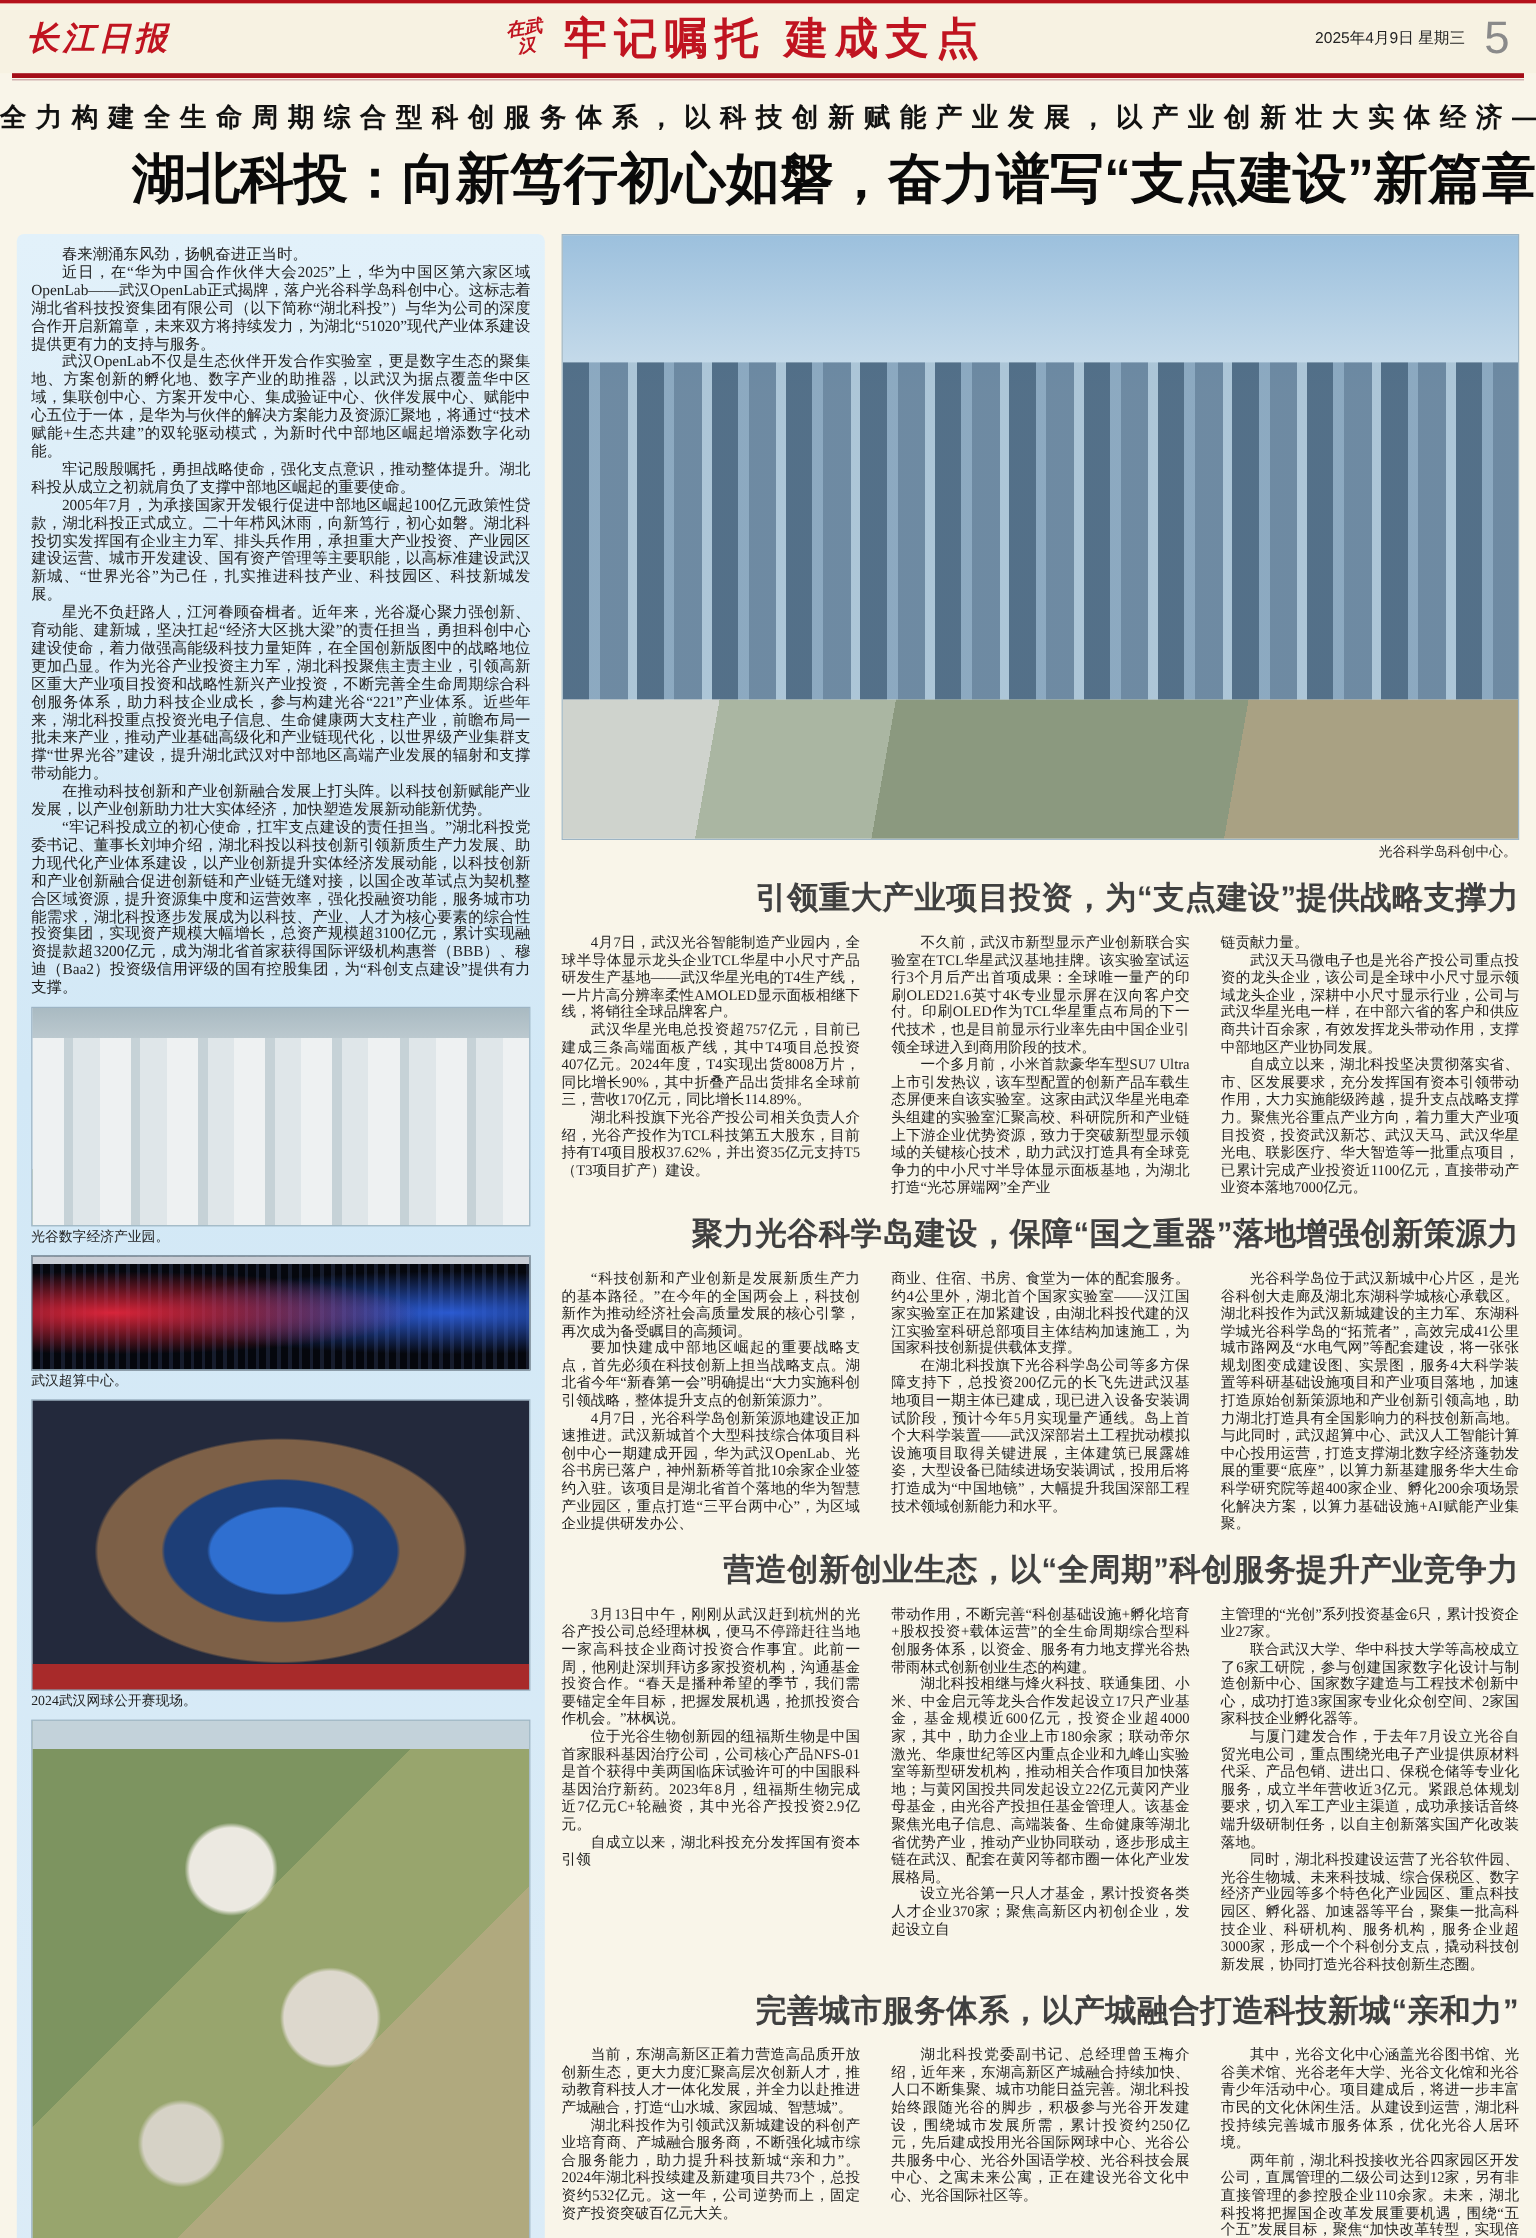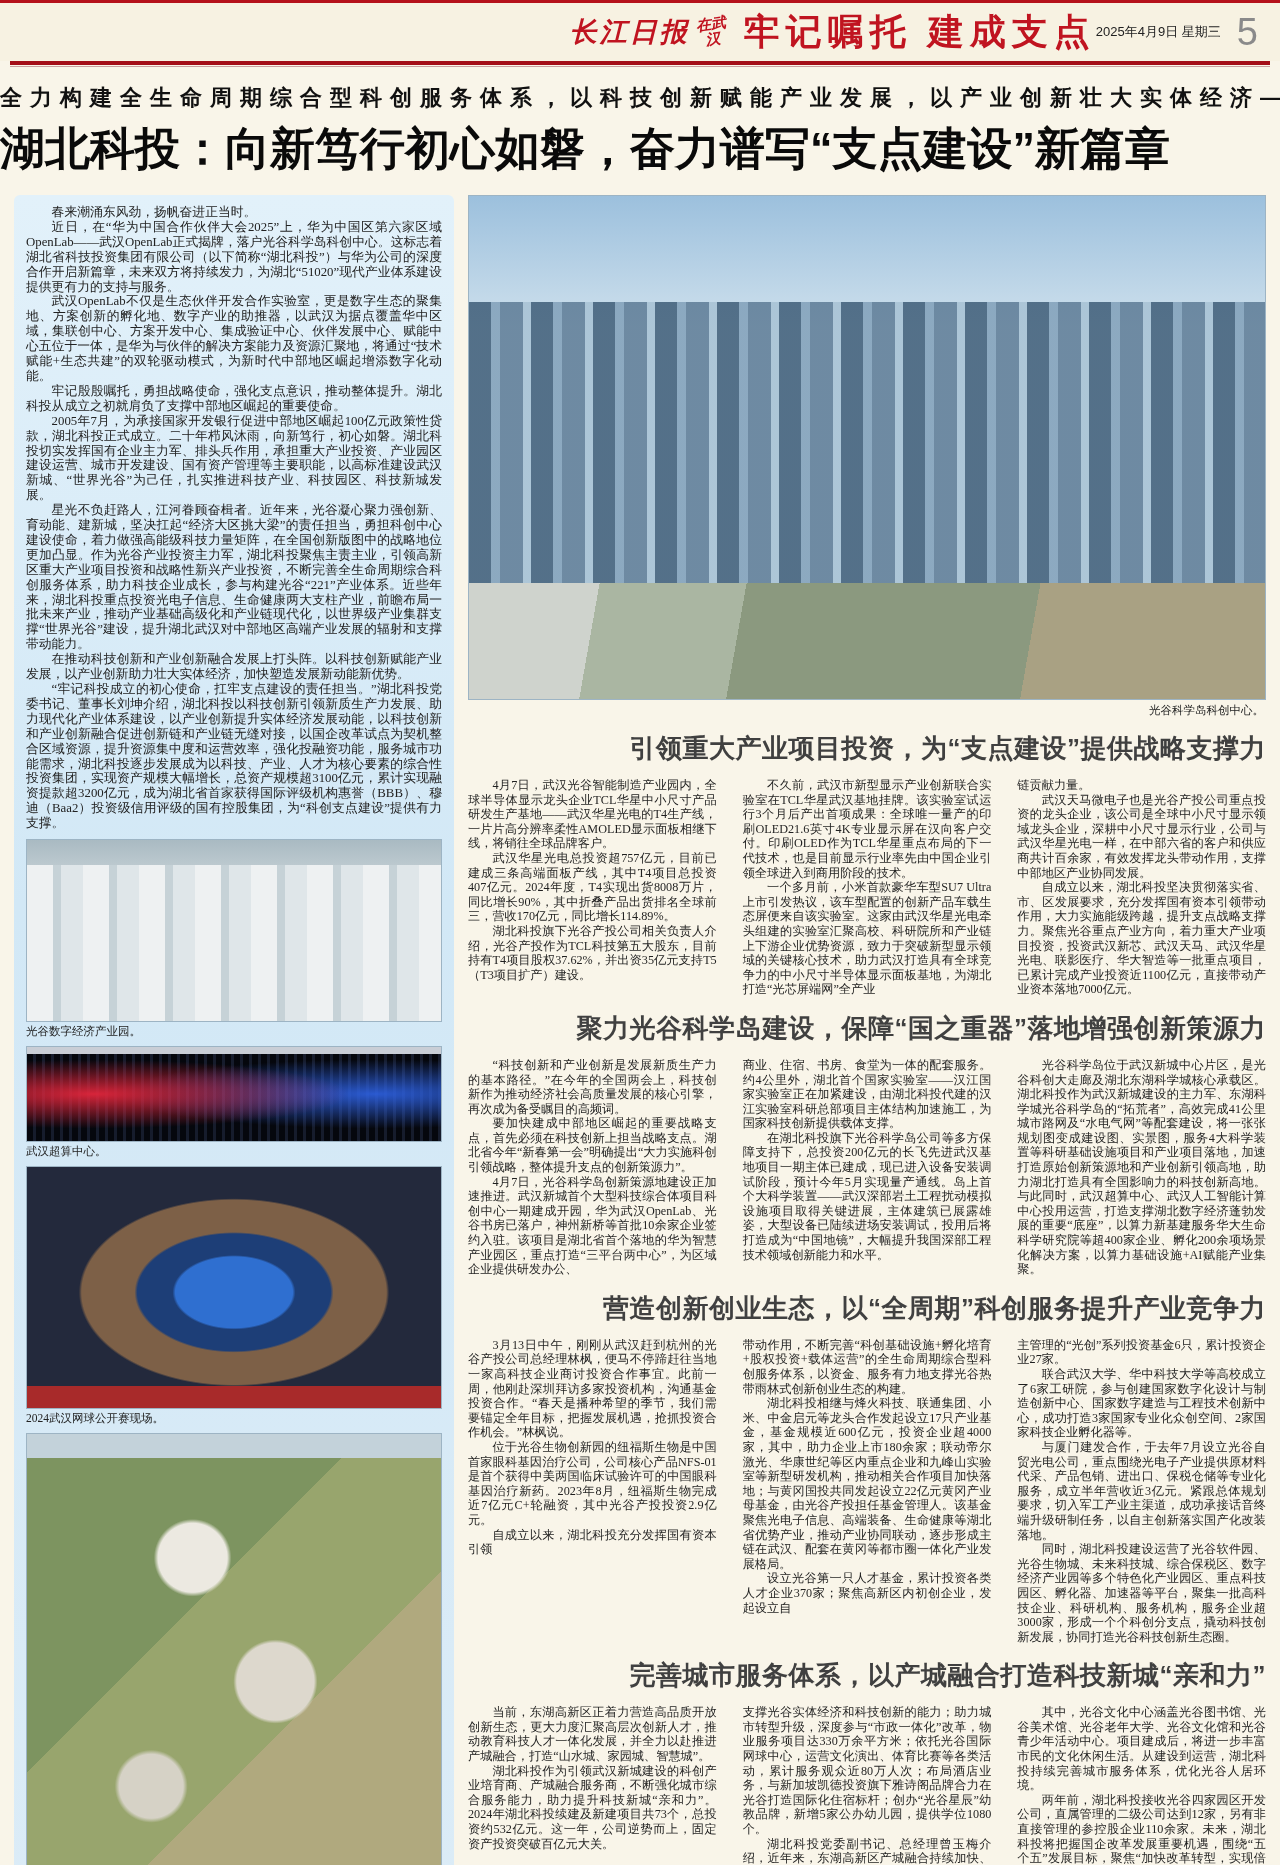--- a/index.html
+++ b/index.html
@@ -1,32 +1,32 @@
 <!DOCTYPE html>
 <html lang="zh"><head>
 <meta charset="utf-8">
 <style>
   html,body{margin:0;padding:0;}
   body{width:1280px;background:#efe9d8;font-family:"Liberation Serif","DejaVu Serif",serif;}
   .page{width:1280px;height:1865px;margin:0 auto;background:#f9f5e9;position:relative;overflow:hidden;box-sizing:border-box;}
   .toprule{height:3px;background:#b5121b;}
   
-  .hdr{height:58px;display:flex;align-items:center;justify-content:flex-end;padding:0 22px;box-sizing:border-box;background:#f7f2e2;}
+  .hdr{height:58px;display:flex;align-items:center;justify-content:space-between;padding:0 22px;box-sizing:border-box;background:#f7f2e2;}
   .masthead{color:#c01420;font-size:27px;font-weight:bold;font-style:italic;letter-spacing:3px;font-family:"Liberation Serif",serif;}
   .banner{display:flex;align-items:center;gap:10px;}
   .seal{color:#c01420;font-size:15px;line-height:15px;width:44px;font-weight:bold;font-style:italic;transform:rotate(-8deg);text-align:center;}
   .banner-text{color:#c01420;font-size:36px;font-weight:900;letter-spacing:6px;font-family:"Liberation Sans","DejaVu Sans",sans-serif;}
   .dateblock{display:flex;align-items:center;gap:16px;}
   .date{font-size:13px;color:#222;font-family:"Liberation Sans",sans-serif;}
   .pagenum{font-size:38px;color:#8a8a8a;font-family:"Liberation Sans",sans-serif;font-weight:300;}
   .hdrule{height:4px;background:#a40e18;margin:0 10px;}
   .hdrule2{height:1px;background:#c9a0a0;margin:1px 10px 0 10px;}
   
   .kicker{text-align:center;font-family:"Liberation Sans","DejaVu Sans",sans-serif;font-weight:bold;font-size:22px;letter-spacing:8px;color:#111;margin:16px 0 6px 0;white-space:nowrap;}
-  .headline{text-align:left;font-family:"Liberation Sans","DejaVu Sans",sans-serif;font-weight:900;font-size:45px;letter-spacing:0;color:#0a0a0a;margin:4px 0 10px 0;white-space:nowrap;}
+  .headline{text-align:right;font-family:"Liberation Sans","DejaVu Sans",sans-serif;font-weight:900;font-size:45px;letter-spacing:0;color:#0a0a0a;margin:4px 0 10px 0;white-space:nowrap;}
   
   .content{display:flex;gap:14px;padding:6px 14px 10px 14px;box-sizing:border-box;}
   .leftcol{width:440px;flex:0 0 440px;background:linear-gradient(180deg,#e2f1fa 0%,#d2e8f6 40%,#dcecf7 100%);border-radius:6px;padding:10px 12px;box-sizing:border-box;display:flex;flex-direction:column;}
   .lead p{margin:0;text-indent:2em;font-size:12.8px;line-height:14.9px;color:#222;text-align:justify;}
   figure{margin:8px 0 0 0;}
   .ph{width:100%;border:1px solid #9db4c4;box-sizing:border-box;}
   .cap{font-size:11.5px;color:#222;margin-top:3px;line-height:13px;}
   
   .photo-1{height:96px;background:
      linear-gradient(180deg,#c9ced6 0,#c9ced6 7%,transparent 7%),
@@ -182,21 +182,20 @@
             </div>
           </section>
           <section class="news-section">
             <h2 class="sec-title">完善城市服务体系，以产城融合打造科技新城“亲和力”</h2>
             <div class="cols">
               <div class="col">
                 <p>当前，东湖高新区正着力营造高品质开放创新生态，更大力度汇聚高层次创新人才，推动教育科技人才一体化发展，并全力以赴推进产城融合，打造“山水城、家园城、智慧城”。</p>
                 <p>湖北科投作为引领武汉新城建设的科创产业培育商、产城融合服务商，不断强化城市综合服务能力，助力提升科技新城“亲和力”。2024年湖北科投续建及新建项目共73个，总投资约532亿元。这一年，公司逆势而上，固定资产投资突破百亿元大关。</p>
               </div>
               <div class="col">
-                <p class="cont">支撑光谷实体经济和科技创新的能力；助力城市转型升级，深度参与“市政一体化”改革，物业服务项目达330万余平方米；依托光谷国际网球中心，运营文化演出、体育比赛等各类活动，累计服务观众近80万人次；布局酒店业务，与新加坡凯德投资旗下雅诗阁品牌合力在光谷打造国际化住宿标杆；创办“光谷星辰”幼教品牌，新增5家公办幼儿园，提供学位1080个。</p>
                 <p>湖北科投党委副书记、总经理曾玉梅介绍，近年来，东湖高新区产城融合持续加快、人口不断集聚、城市功能日益完善。湖北科投始终跟随光谷的脚步，积极参与光谷开发建设，围绕城市发展所需，累计投资约250亿元，先后建成投用光谷国际网球中心、光谷公共服务中心、光谷外国语学校、光谷科技会展中心、之寓未来公寓，正在建设光谷文化中心、光谷国际社区等。</p>
               </div>
               <div class="col">
                 <p>其中，光谷文化中心涵盖光谷图书馆、光谷美术馆、光谷老年大学、光谷文化馆和光谷青少年活动中心。项目建成后，将进一步丰富市民的文化休闲生活。从建设到运营，湖北科投持续完善城市服务体系，优化光谷人居环境。</p>
                 <p>两年前，湖北科投接收光谷四家园区开发公司，直属管理的二级公司达到12家，另有非直接管理的参控股企业110余家。未来，湖北科投将把握国企改革发展重要机遇，围绕“五个五”发展目标，聚焦“加快改革转型，实现倍增发展，建设国内一流国有资本运营平台”的愿景，以服务东湖高新区发展为使命，努力实现更高质量、更有效率、更可持续的发展，建设成为中部地区一流的科创产业培育商、产城融合服务商，为“世界光谷”和湖北“支点建设”贡献科投力量。</p>
               </div>
             </div>
           </section>
         </div>
     </div>

